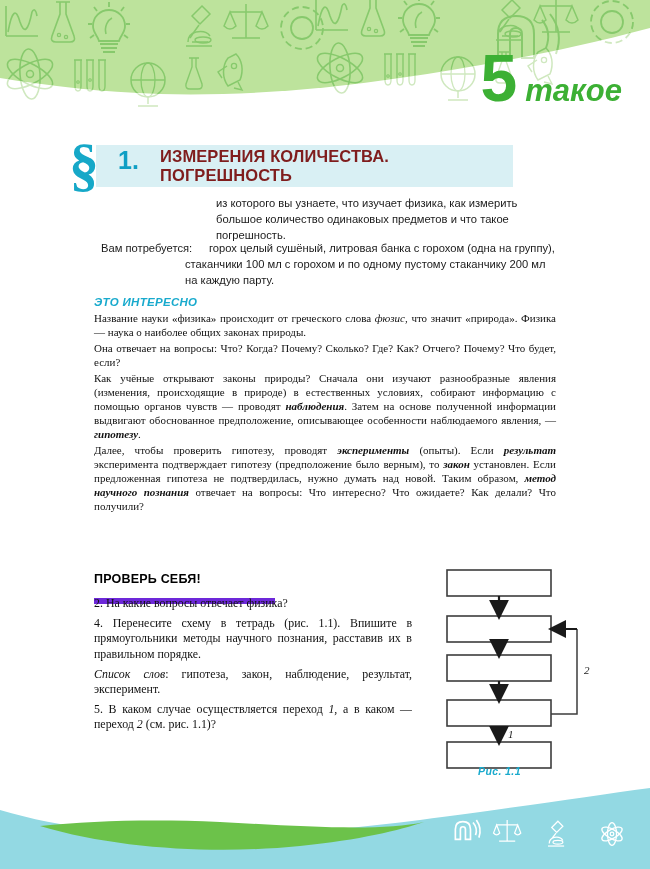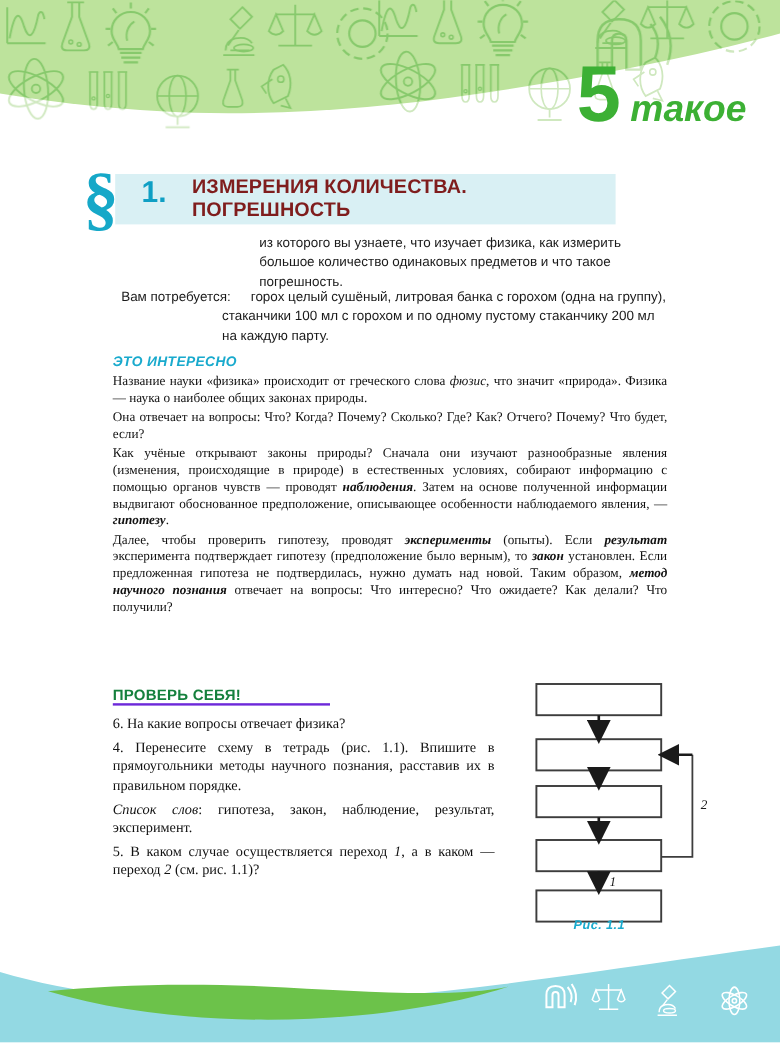--- a/index.html
+++ b/index.html
@@ -160,24 +160,24 @@
   }
 
   
   .check-head {
     position: absolute;
     left: 94px;
     top: 572px;
     width: 181px;
     font-size: 12.5px;
     font-weight: bold;
-    color: #15803d;
+    color: #000000;
     letter-spacing: 0.2px;
-    padding-bottom: 0;
-    border-bottom: 2px solid #6d28d9;
+    padding-bottom: 12px;
+    border-bottom: 6px solid #6d28d9;
   }
   .questions {
     position: absolute;
     left: 94px;
     top: 596px;
     width: 318px;
     font-family: "Liberation Serif", serif;
     font-size: 11.9px;
     line-height: 1.295;
     color: #111;
@@ -344,21 +344,21 @@
   <div class="heading-cyan" style="top:296px;">ЭТО ИНТЕРЕСНО</div>
   <div class="bodytext" style="top:311px;" id="interesting-body">
       <p><span>Название науки «физика» происходит от греческого слова </span><i>фюзис</i><span>, что значит «природа». Физика — наука о наиболее общих законах природы.</span></p>
       <p><span>Она отвечает на вопросы: Что? Когда? Почему? Сколько? Где? Как? Отчего? Почему? Что будет, если?</span></p>
       <p><span>Как учёные открывают законы природы? Сначала они изучают разнообразные явления (изменения, происходящие в природе) в естественных условиях, собирают информацию с помощью органов чувств — проводят </span><em>наблюдения</em><span>. Затем на основе полученной информации выдвигают обоснованное предположение, описывающее особенности наблюдаемого явления, — </span><em>гипотезу</em><span>.</span></p>
       <p><span>Далее, чтобы проверить гипотезу, проводят </span><em>эксперименты</em><span> (опыты). Если </span><em>результат</em><span> эксперимента подтверждает гипотезу (предположение было верным), то </span><em>закон</em><span> установлен. Если предложенная гипотеза не подтвердилась, нужно думать над новой. Таким образом, </span><em>метод научного познания</em><span> отвечает на вопросы: Что интересно? Что ожидаете? Как делали? Что получили?</span></p>
     </div>
 
   <div class="check-head">ПРОВЕРЬ СЕБЯ!</div>
   <div class="questions" id="questions-body">
-      <p><span>6. На какие вопросы отвечает физика?</span></p>
+      <p><span>2. На какие вопросы отвечает физика?</span></p>
       <p><span>4. Перенесите схему в тетрадь (рис. 1.1). Впишите в прямоугольники методы научного познания, расставив их в правильном порядке.</span></p>
       <p><i>Список слов</i><span>: гипотеза, закон, наблюдение, результат, эксперимент.</span></p>
       <p><span>5. В каком случае осуществляется переход </span><i>1</i><span>, а в каком — переход </span><i>2</i><span> (см. рис. 1.1)?</span></p>
     </div>
 
   <div class="figure">
     <svg width="205" height="240" viewBox="0 0 205 240">
       <defs>
         <marker id="ah" markerWidth="9" markerHeight="9" refX="4.5" refY="4.5" orient="auto">
           <path d="M0,0 L9,4.5 L0,9 Z" fill="#1a1a1a"></path>

